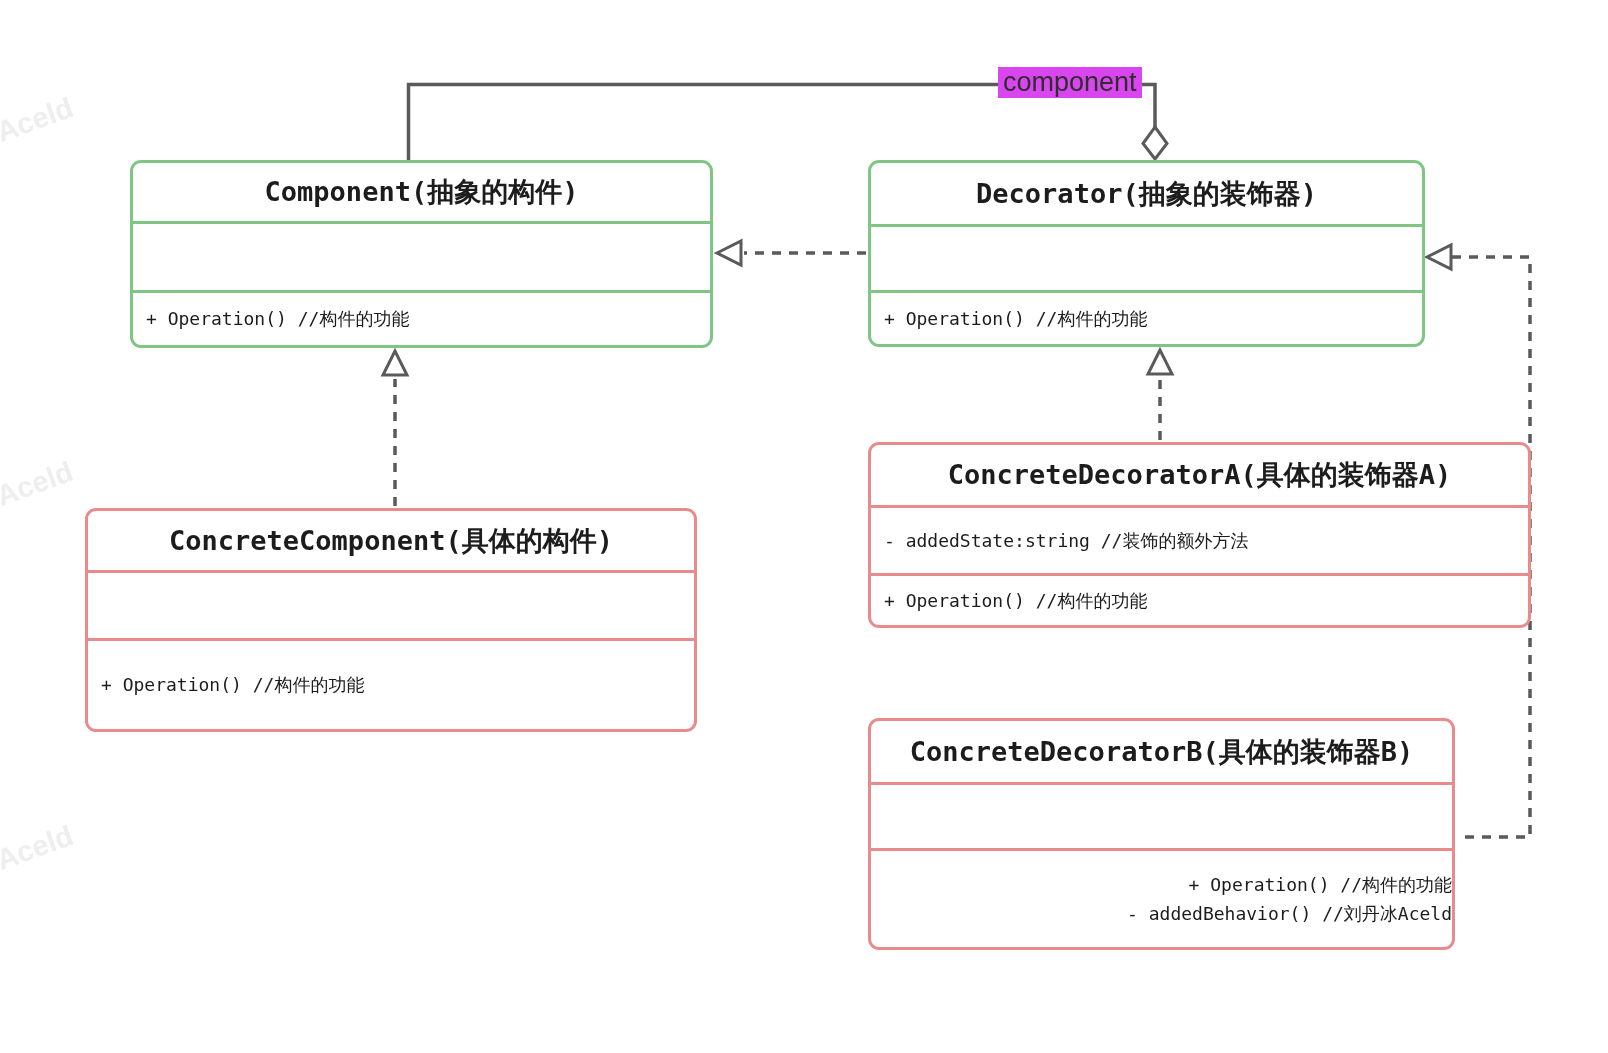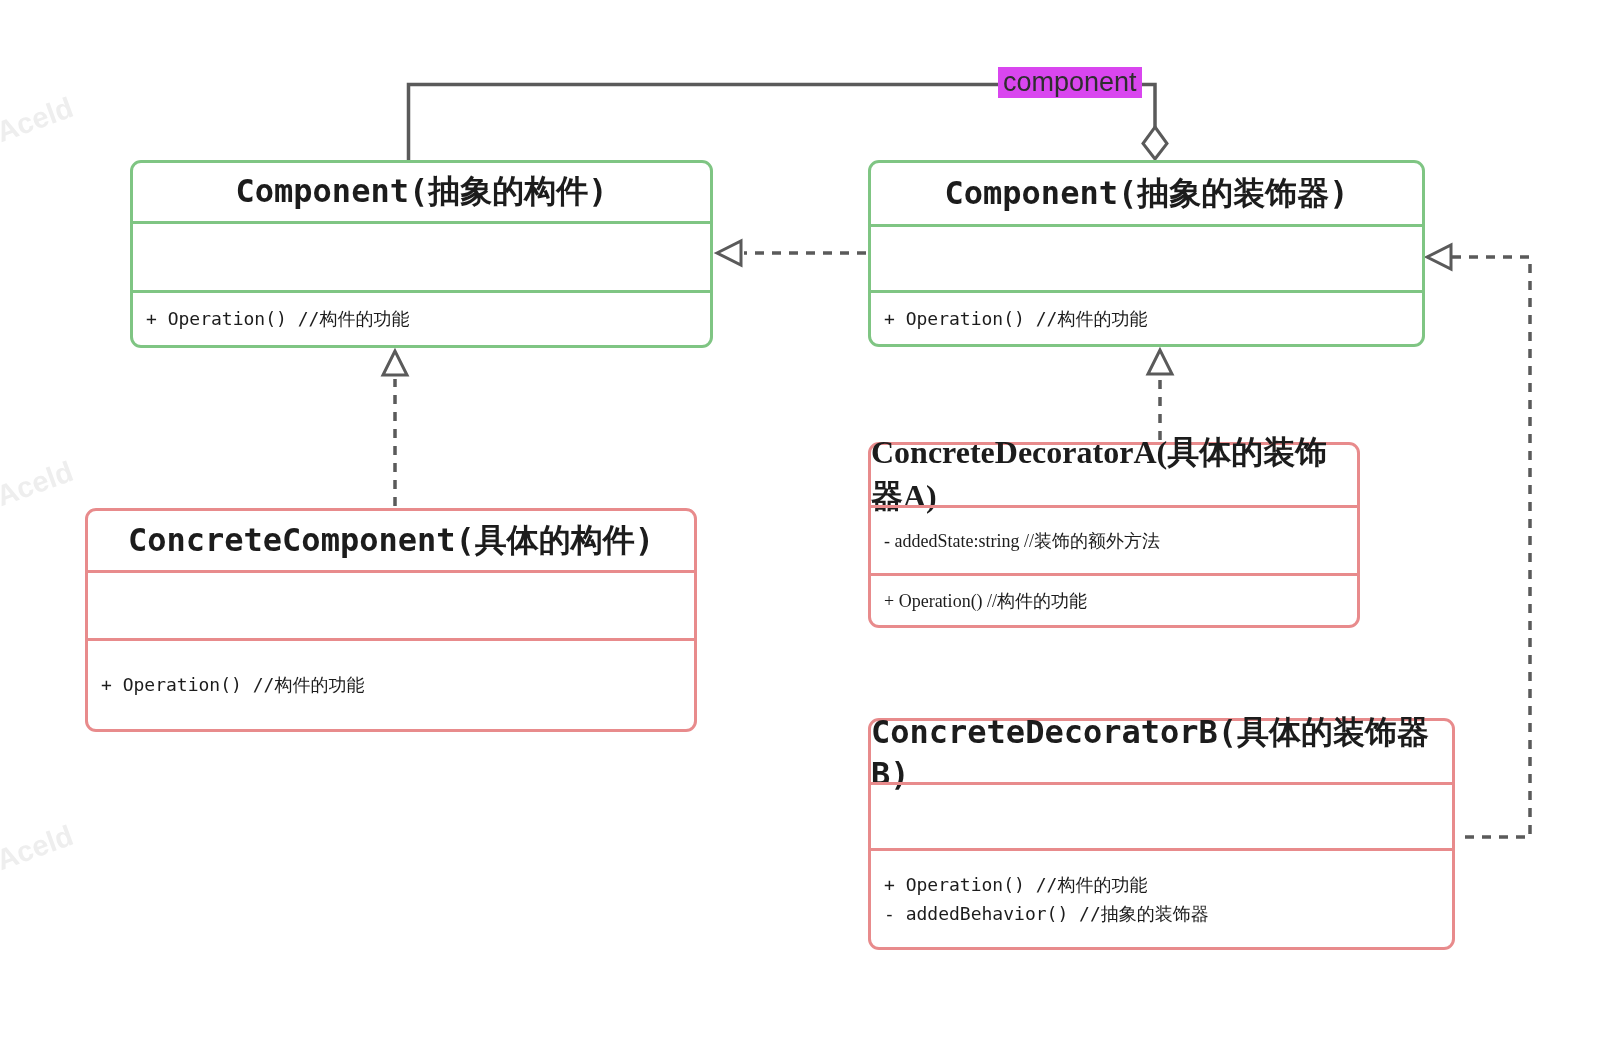--- a/index.html
+++ b/index.html
@@ -14,21 +14,21 @@
   html,body{width:1608px;height:1053px;background:#ffffff;overflow:hidden;}
   body{position:relative;font-family:"DejaVu Sans Mono","Liberation Mono",monospace;color:var(--text);}
 
   .canvas{position:absolute;inset:0;}
 
   svg.connectors{position:absolute;left:0;top:0;width:1608px;height:1053px;pointer-events:none;}
 
   .uml-class{position:absolute;background:#ffffff;border:3px solid;border-radius:11px;display:flex;flex-direction:column;}
   .uml-class.abstract{border-color:var(--green);}
   .uml-class.concrete{border-color:var(--red);}
-  .uml-class .title{display:flex;align-items:center;justify-content:center;font-weight:bold;font-size:32px;letter-spacing:0;}
+  .uml-class .title{display:flex;align-items:center;justify-content:center;font-weight:bold;font-size:27px;letter-spacing:0;}
   .uml-class .section{border-top:3px solid;}
   .uml-class.abstract .section{border-top-color:var(--green);}
   .uml-class.concrete .section{border-top-color:var(--red);}
   .uml-class .members{display:flex;flex-direction:column;justify-content:center;gap:5px;padding-left:13px;font-size:18px;flex:1 0 auto;}
   .uml-class .members div{white-space:nowrap;}
 
   .assoc-label{position:absolute;background:#d946ef;padding:0 5px;font-family:"Liberation Sans","DejaVu Sans",sans-serif;font-size:27px;color:#2e2e2e;}
 
   .author-wm{position:absolute;left:318px;top:856px;font-family:"Liberation Sans","DejaVu Sans",sans-serif;font-weight:bold;font-size:31px;color:var(--wm);}
   .corner-wm{position:absolute;font-family:"Liberation Sans","DejaVu Sans",sans-serif;font-weight:bold;font-size:29px;color:var(--wm-faint);transform:rotate(-20deg);transform-origin:left top;}
@@ -60,51 +60,51 @@
 
   <div class="uml-class abstract" style="left:130px;top:160px;width:583px;height:188px;">
     <div class="title" style="height:58px;">Component(抽象的构件)</div>
     <div class="section" style="height:69px;"></div>
     <div class="section members">
       <div>+ Operation() //构件的功能</div>
     </div>
   </div>
 
   <div class="uml-class abstract" style="left:868px;top:160px;width:557px;height:187px;">
-    <div class="title" style="height:61px;">Component(抽象的装饰器)</div>
+    <div class="title" style="height:61px;">Decorator(抽象的装饰器)</div>
     <div class="section" style="height:66px;"></div>
     <div class="section members">
       <div>+ Operation() //构件的功能</div>
     </div>
   </div>
 
   <div class="uml-class concrete" style="left:85px;top:508px;width:612px;height:224px;">
     <div class="title" style="height:59px;">ConcreteComponent(具体的构件)</div>
     <div class="section" style="height:68px;"></div>
     <div class="section members">
       <div>+ Operation() //构件的功能</div>
     </div>
   </div>
 
-  <div class="uml-class concrete" style="left:868px;top:442px;width:492px;height:186px;font-family:Liberation Serif, serif;">
+  <div class="uml-class concrete" style="left:868px;top:442px;width:663px;height:186px;">
     <div class="title" style="height:60px;">ConcreteDecoratorA(具体的装饰器A)</div>
     <div class="section members" style="height:68px;flex:0 0 auto;">
       <div>- addedState:string //装饰的额外方法</div>
     </div>
     <div class="section members">
       <div>+ Operation() //构件的功能</div>
     </div>
   </div>
 
-  <div class="uml-class concrete" style="left:868px;top:718px;width:587px;height:232px;">
+  <div class="uml-class concrete" style="left:868px;top:718px;width:587px;height:232px;text-align:right;">
     <div class="title" style="height:61px;">ConcreteDecoratorB(具体的装饰器B)</div>
     <div class="section" style="height:66px;"></div>
     <div class="section members">
       <div>+ Operation() //构件的功能</div>
-      <div>- addedBehavior() //抽象的装饰器</div>
+      <div>- addedBehavior() //刘丹冰Aceld</div>
     </div>
   </div>
 
   <div class="corner-wm" style="left:-8px;top:118px;">Aceld</div>
   <div class="corner-wm" style="left:-8px;top:482px;">Aceld</div>
   <div class="corner-wm" style="left:-8px;top:846px;">Aceld</div>
 
 </div>
 
 </body></html>

